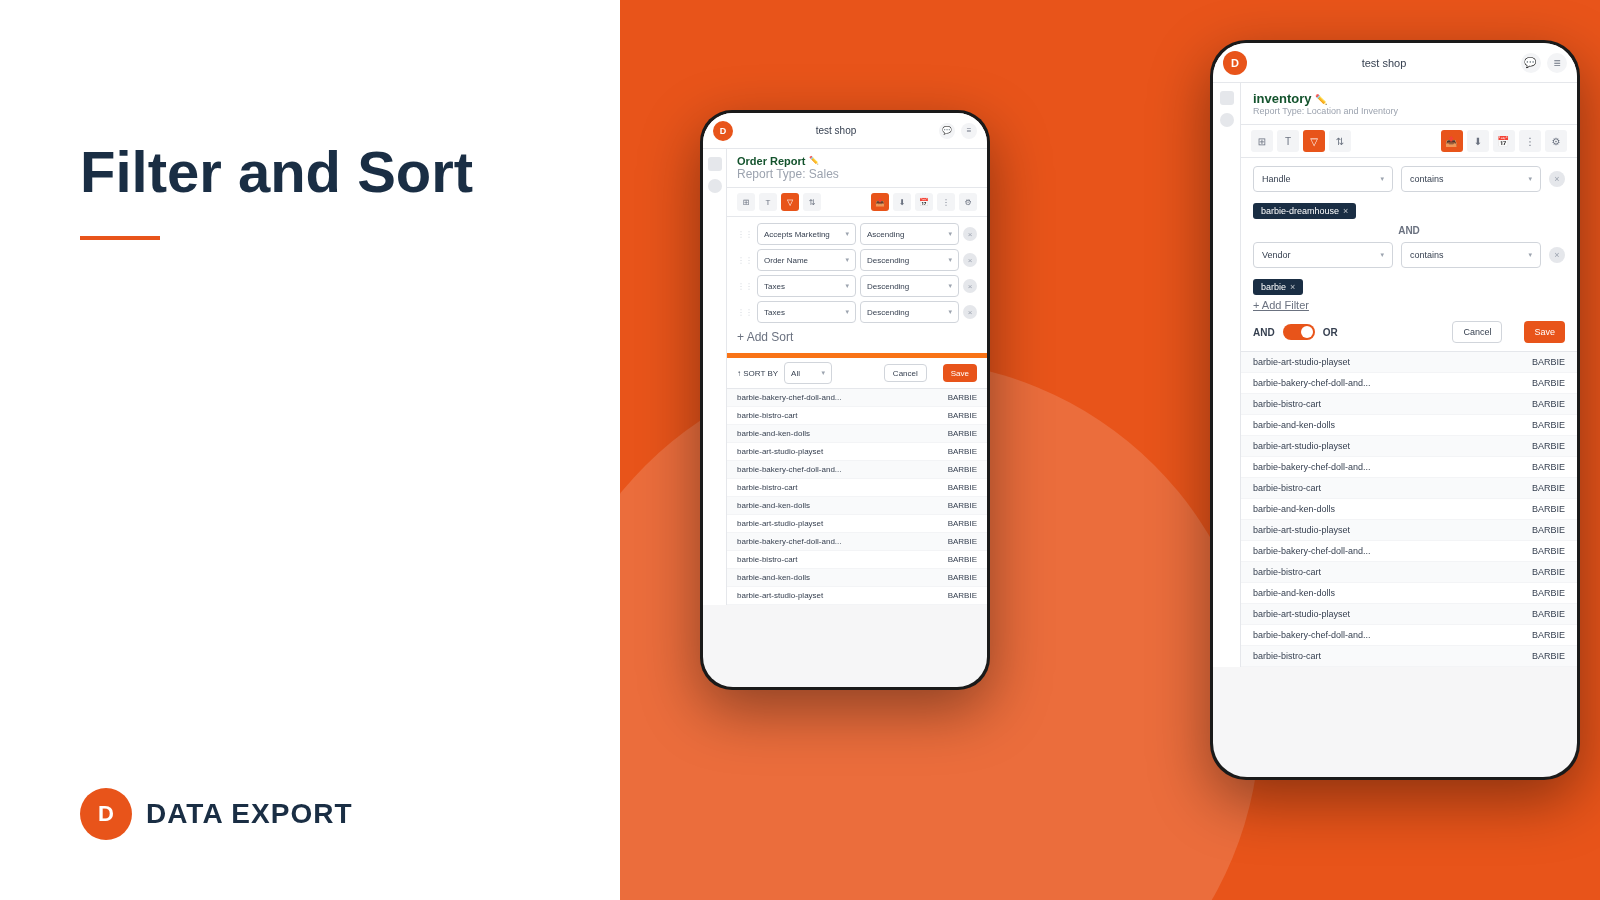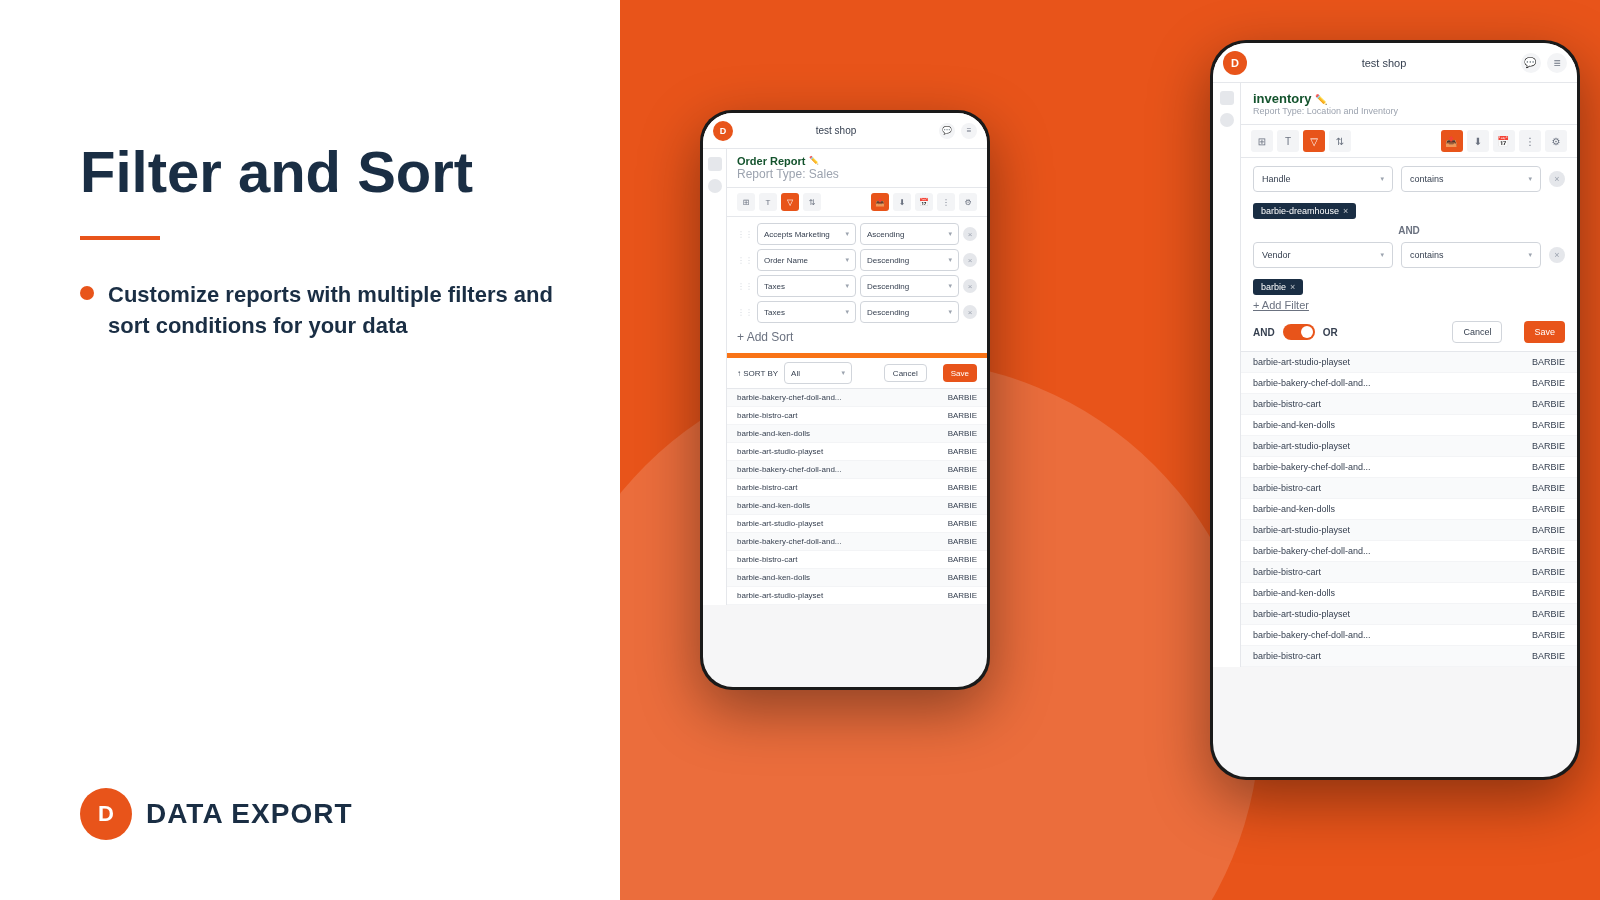--- a/index.html
+++ b/index.html
@@ -585,24 +585,20 @@
       color: #9ca3af;
     }
   </style>
 </head>
 <body>
 
 <div class="left-panel">
   <div class="left-content">
     <h1 class="heading">Filter and Sort</h1>
     <div class="divider-line"></div>
-    <div class="bullet-text">
-      <div class="bullet-dot"></div>
-      <p class="bullet-desc">Customize reports with multiple filters and sort conditions for your data</p>
-    </div>
   </div>
   <div class="logo-area">
     <div class="logo-icon">
       <span>D</span>
     </div>
     <span class="logo-text">DATA EXPORT</span>
   </div>
 </div>
 
 <div class="right-panel">
@@ -702,21 +698,21 @@
                   <span>Descending</span>
                   <span class="chevron">▾</span>
                 </div>
                 <div class="filter-remove">×</div>
               </div>
               <div class="add-sort-btn">+ Add Sort</div>
             </div>
 
             <div class="sort-by-row">
               <span style="font-weight:400;color:#374151;">↑ SORT BY</span>
-              <div class="filter-select" style="width:68px;flex:unset;">
+              <div class="filter-select" style="width:48px;flex:unset;">
                 <span>All</span>
                 <span class="chevron">▾</span>
               </div>
               <div style="flex:1;"></div>
               <div class="cancel-btn">Cancel</div>
               <div style="width:4px;"></div>
               <div class="save-btn">Save</div>
             </div>
 
             <div class="data-table">

